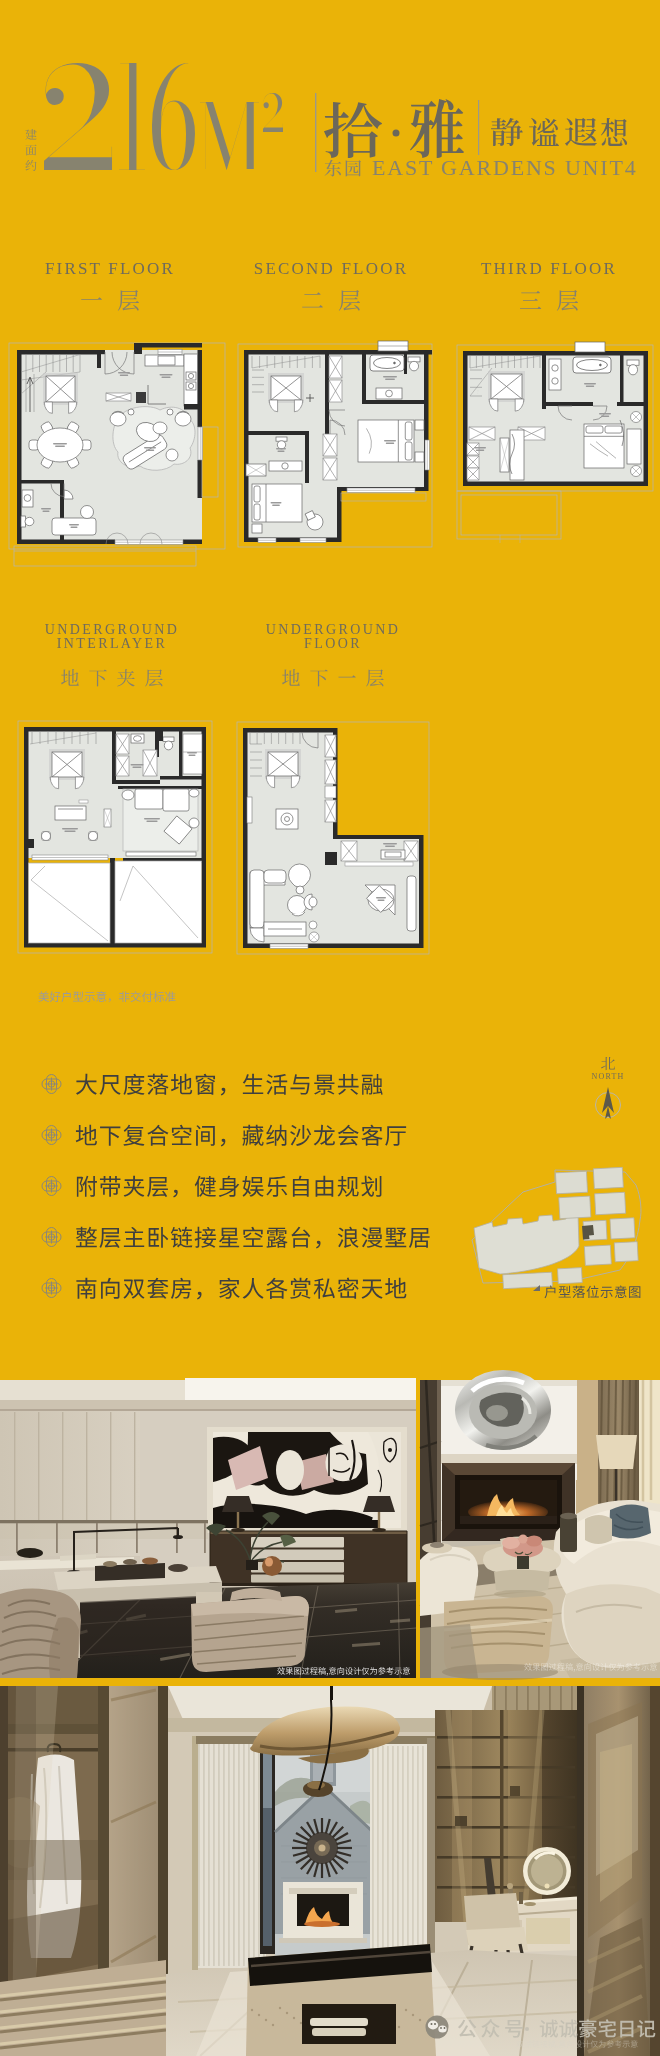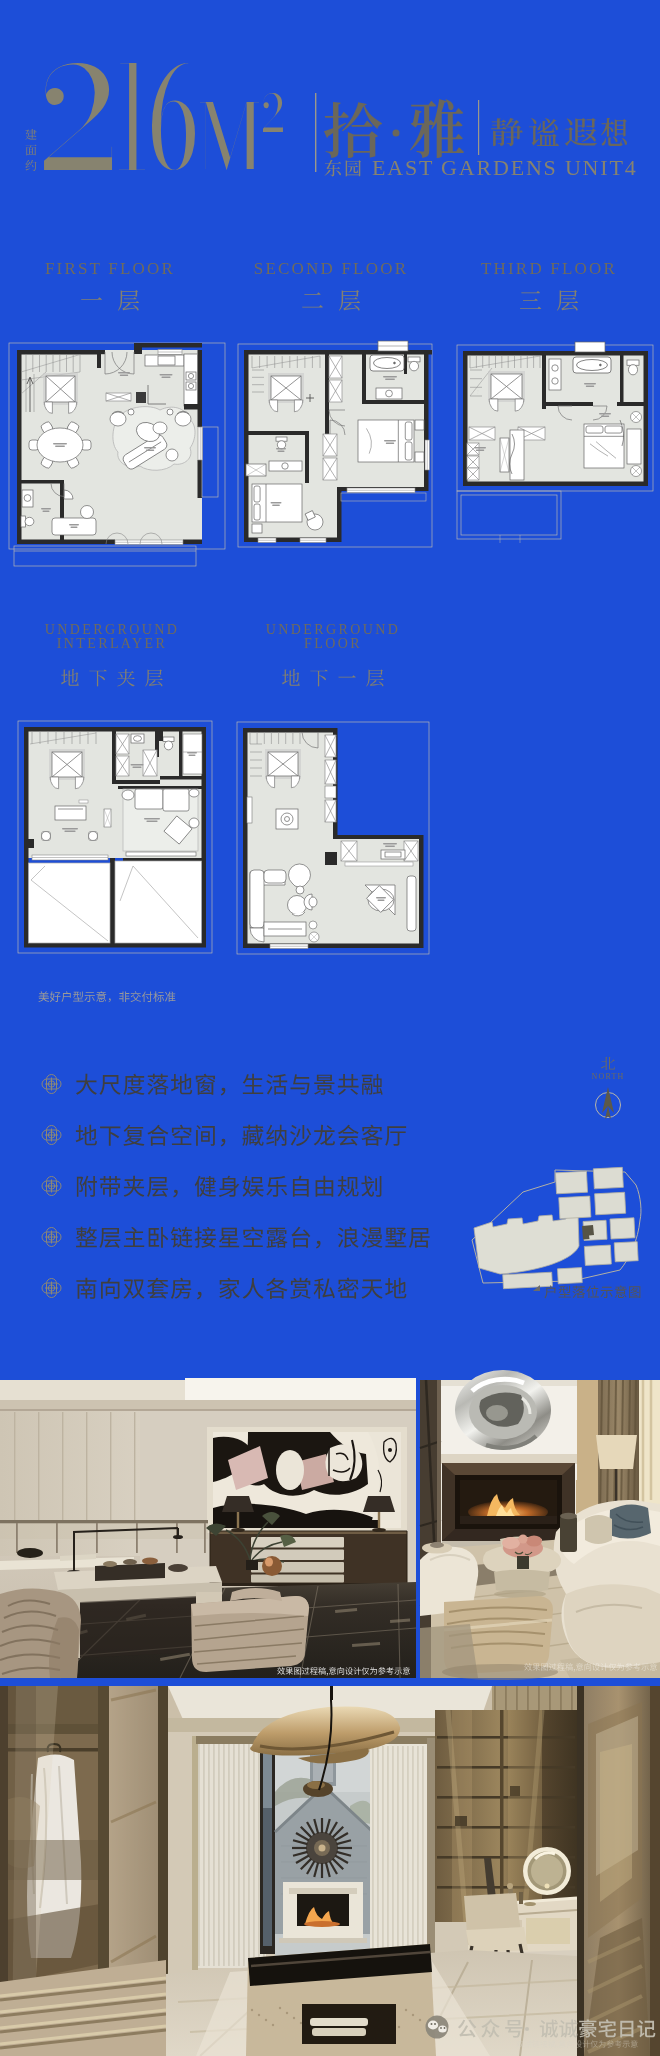--- a/index.html
+++ b/index.html
@@ -1,14 +1,14 @@
 <!DOCTYPE html>
 <html><head><meta charset="utf-8"><style>
 html,body{margin:0;padding:0;background:#fff}
-#pg{position:relative;width:660px;height:2056px;background:#1d4ed8;overflow:hidden}
+#pg{position:relative;width:660px;height:2056px;background:#eab308;overflow:hidden}
 </style></head><body>
 <div id="pg">
 <svg width="660" height="2056" viewBox="0 0 660 2056">
 <defs>
 <linearGradient id="p1wall" x1="0" y1="0" x2="0" y2="1">
  <stop offset="0" stop-color="#ddd6c8"></stop>
           <stop offset="0.5" stop-color="#d3cabb"></stop>
           <stop offset="1" stop-color="#c6bcab"></stop>
 </linearGradient>
 <linearGradient id="p1left" x1="0" y1="0" x2="1" y2="0">

